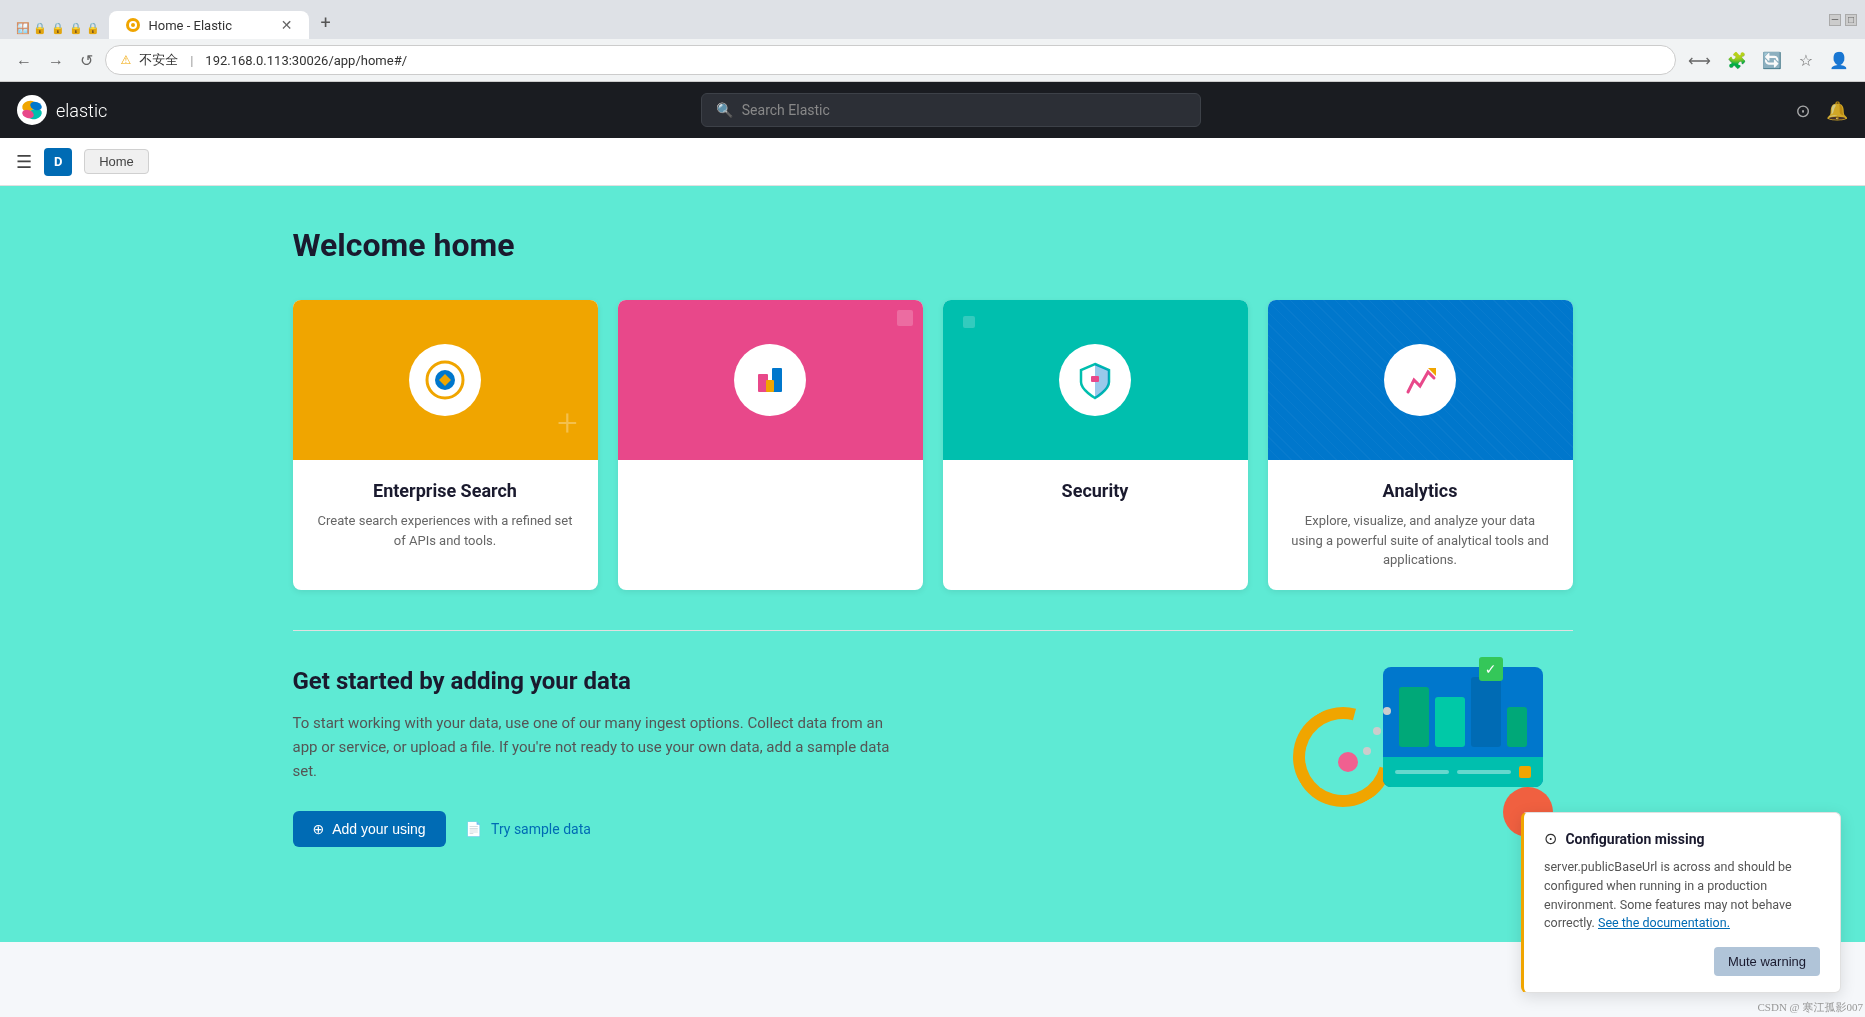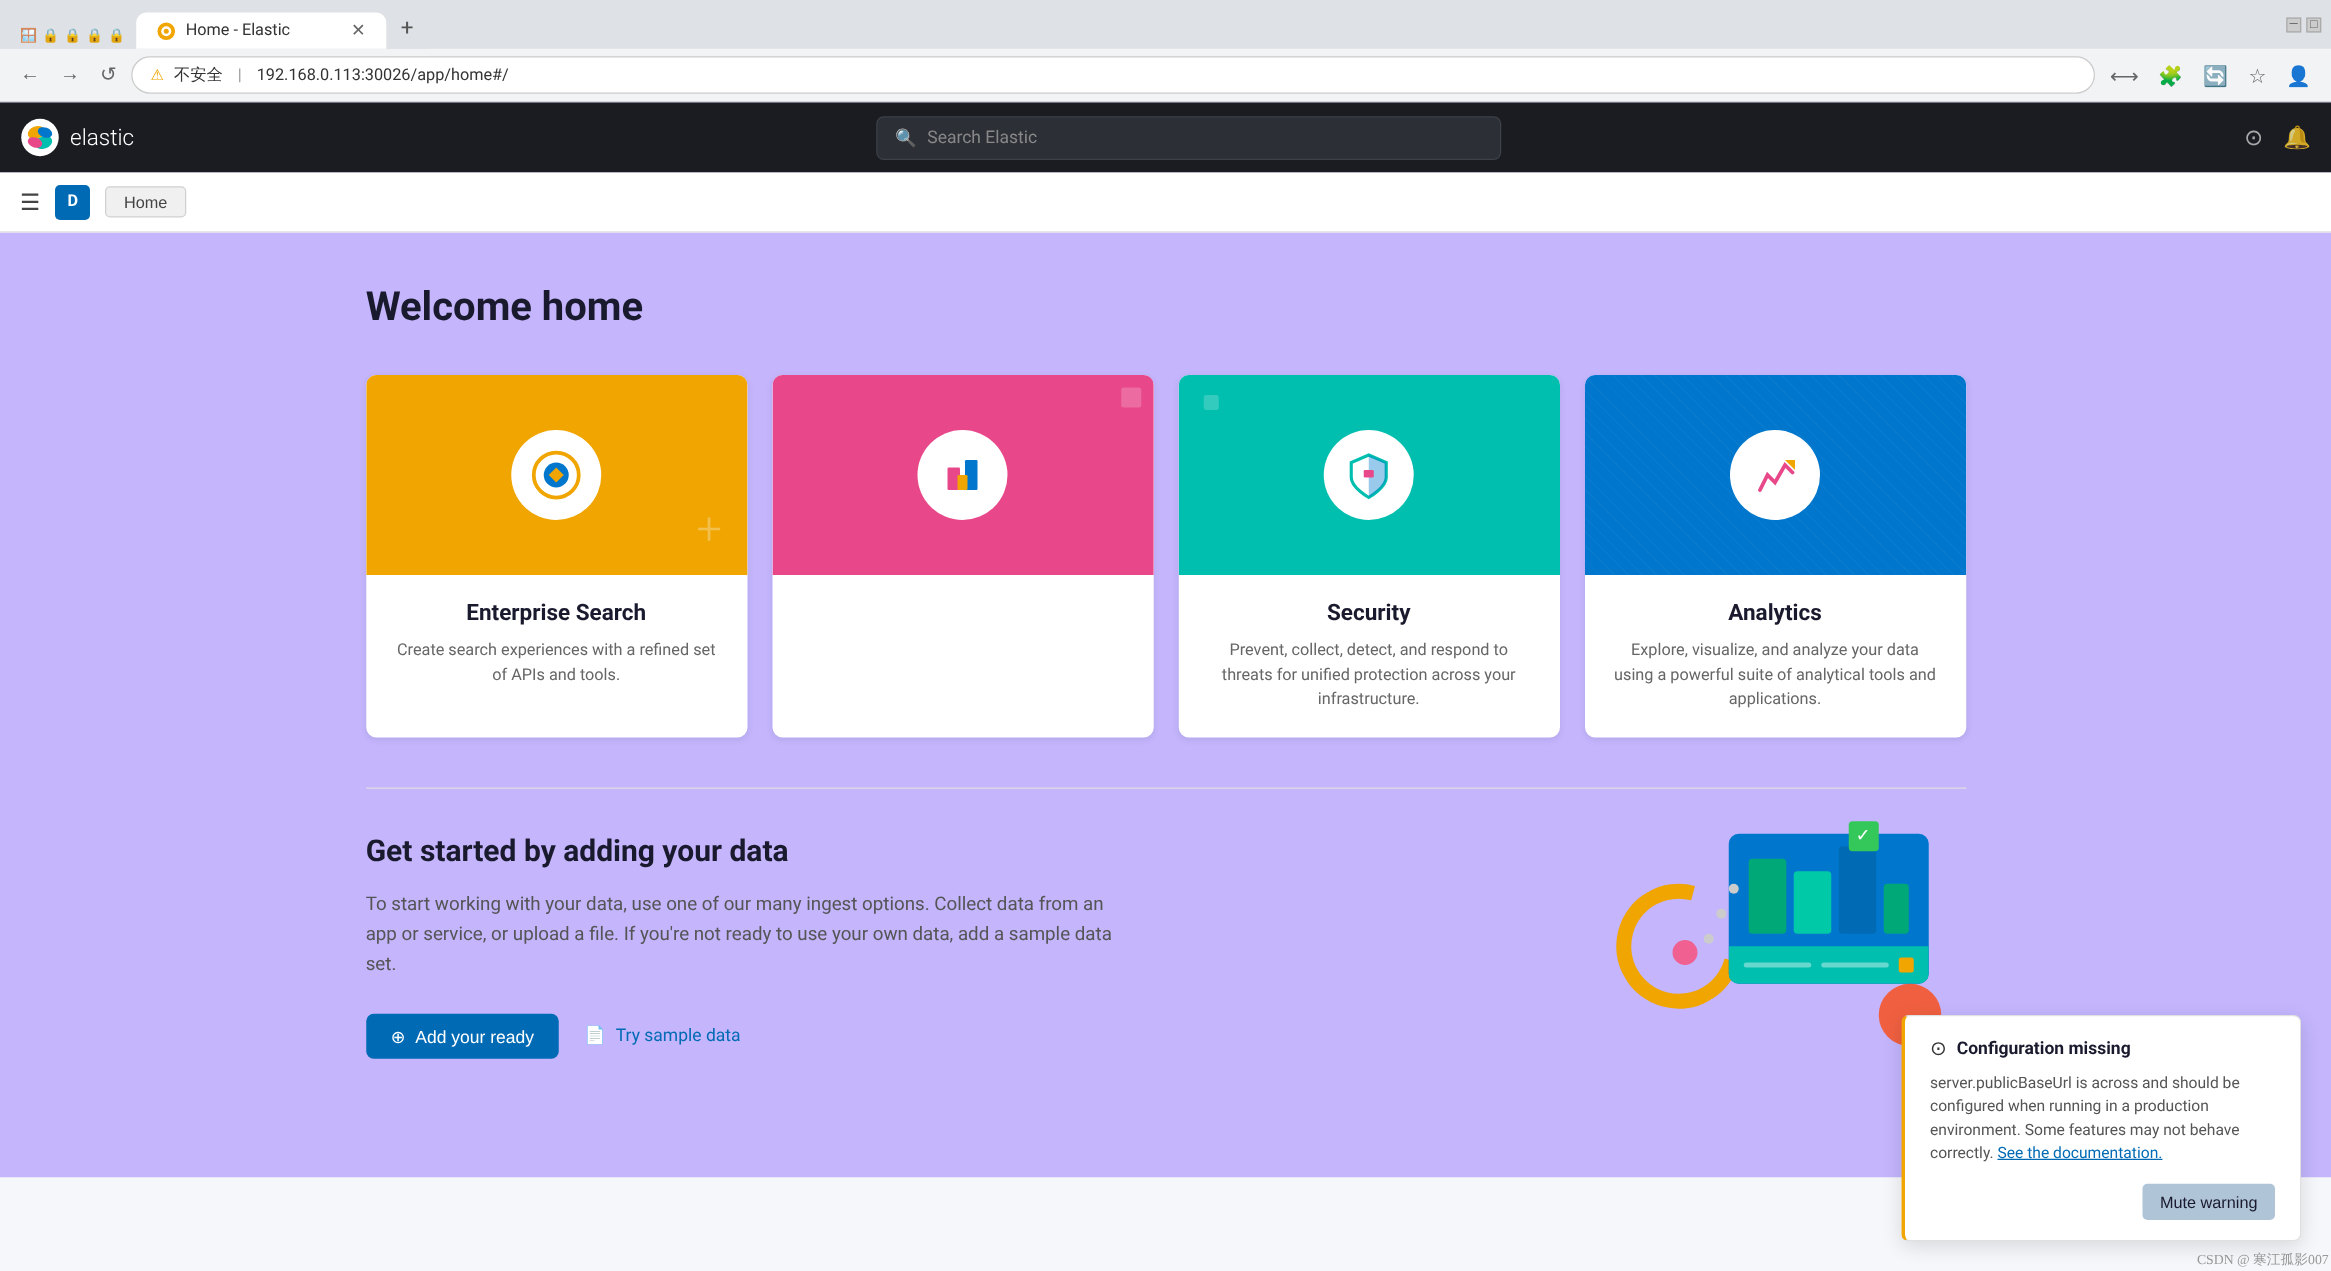--- a/index.html
+++ b/index.html
@@ -17,21 +17,21 @@
 
     .browser-toolbar { background: #f1f3f4; padding: 6px 12px; display: flex; align-items: center; gap: 8px; border-bottom: 1px solid #ccc; }
     .nav-btn { background: none; border: none; cursor: pointer; color: #666; font-size: 16px; padding: 4px; border-radius: 4px; }
     .address-bar { flex: 1; background: white; border: 1px solid #ccc; border-radius: 20px; padding: 5px 14px; font-size: 13px; color: #333; display: flex; align-items: center; gap: 8px; }
     .address-warning { color: #f0a500; font-size: 12px; }
     .address-text { color: #333; font-size: 13px; }
     .browser-action-icons { display: flex; gap: 8px; align-items: center; color: #666; font-size: 16px; }
     .browser-action-icons span { cursor: pointer; padding: 4px; }
 
     
-    .elastic-app { min-height: 860px; background: #c4b5fd; }
+    .elastic-app { min-height: 860px; background: #5eead4; }
 
     .elastic-header { background: #1a1c21; padding: 0 16px; display: flex; align-items: center; height: 56px; }
     .elastic-logo { display: flex; align-items: center; gap: 8px; color: white; font-size: 18px; font-weight: 300; }
     .elastic-logo-icon { width: 32px; height: 32px; }
     .search-bar-wrapper { flex: 1; display: flex; justify-content: center; }
     .elastic-search { background: #2c2f36; border: 1px solid #3d4148; border-radius: 6px; padding: 8px 14px; width: 500px; color: #ccc; font-size: 14px; display: flex; align-items: center; gap: 8px; cursor: pointer; }
     .elastic-search-icon { color: #888; font-size: 14px; }
     .elastic-search-text { color: #888; font-size: 14px; }
     .header-right { display: flex; align-items: center; gap: 16px; color: #ccc; }
     .header-icon { cursor: pointer; font-size: 18px; opacity: 0.8; }
@@ -227,21 +227,20 @@
           <div class="card-icon-circle">
             <svg width="40" height="40" viewBox="0 0 40 40">
               <path d="M20 4 L34 10 L34 22 C34 30 20 38 20 38 C20 38 6 30 6 22 L6 10 Z" fill="none" stroke="#00bfae" stroke-width="2.5"></path>
               <path d="M20 4 L34 10 L34 22 C34 30 20 38 20 38 L20 4Z" fill="#0077cc" opacity="0.4"></path>
               <rect x="16" y="16" width="8" height="6" rx="1" fill="#e8488a"></rect>
             </svg>
           </div>
         </div>
         <div class="card-body">
           <div class="card-title">Security</div>
-          <div class="card-desc">Prevent, collect, detect, and respond to threats for unified protection across your infrastructure.</div>
         </div>
       </div>
 
       <div class="card card-analytics">
         <div class="card-image">
           <div class="card-icon-circle">
             <svg width="40" height="40" viewBox="0 0 40 40">
               <path d="M8 32 L14 20 L20 26 L28 12 L34 18" fill="none" stroke="#e8488a" stroke-width="3" stroke-linecap="round"></path>
               <polygon points="28,8 36,8 36,16" fill="#f0a500"></polygon>
             </svg>
@@ -257,21 +256,21 @@
 
     <hr class="divider">
 
     <div class="get-started-section">
       <div class="get-started-text">
         <h2 class="get-started-title">Get started by adding your data</h2>
         <p class="get-started-desc">To start working with your data, use one of our many ingest options. Collect data from an app or service, or upload a file. If you're not ready to use your own data, add a sample data set.</p>
         <div class="get-started-actions">
           <button class="btn-primary">
             <span>⊕</span>
-            <span>Add your ready</span>
+            <span>Add your using</span>
           </button>
           <a class="btn-link">
             <span>📄</span>
             <span>Try sample data</span>
           </a>
         </div>
       </div>
 
       <div class="get-started-illustration">
         <div class="illustration">

